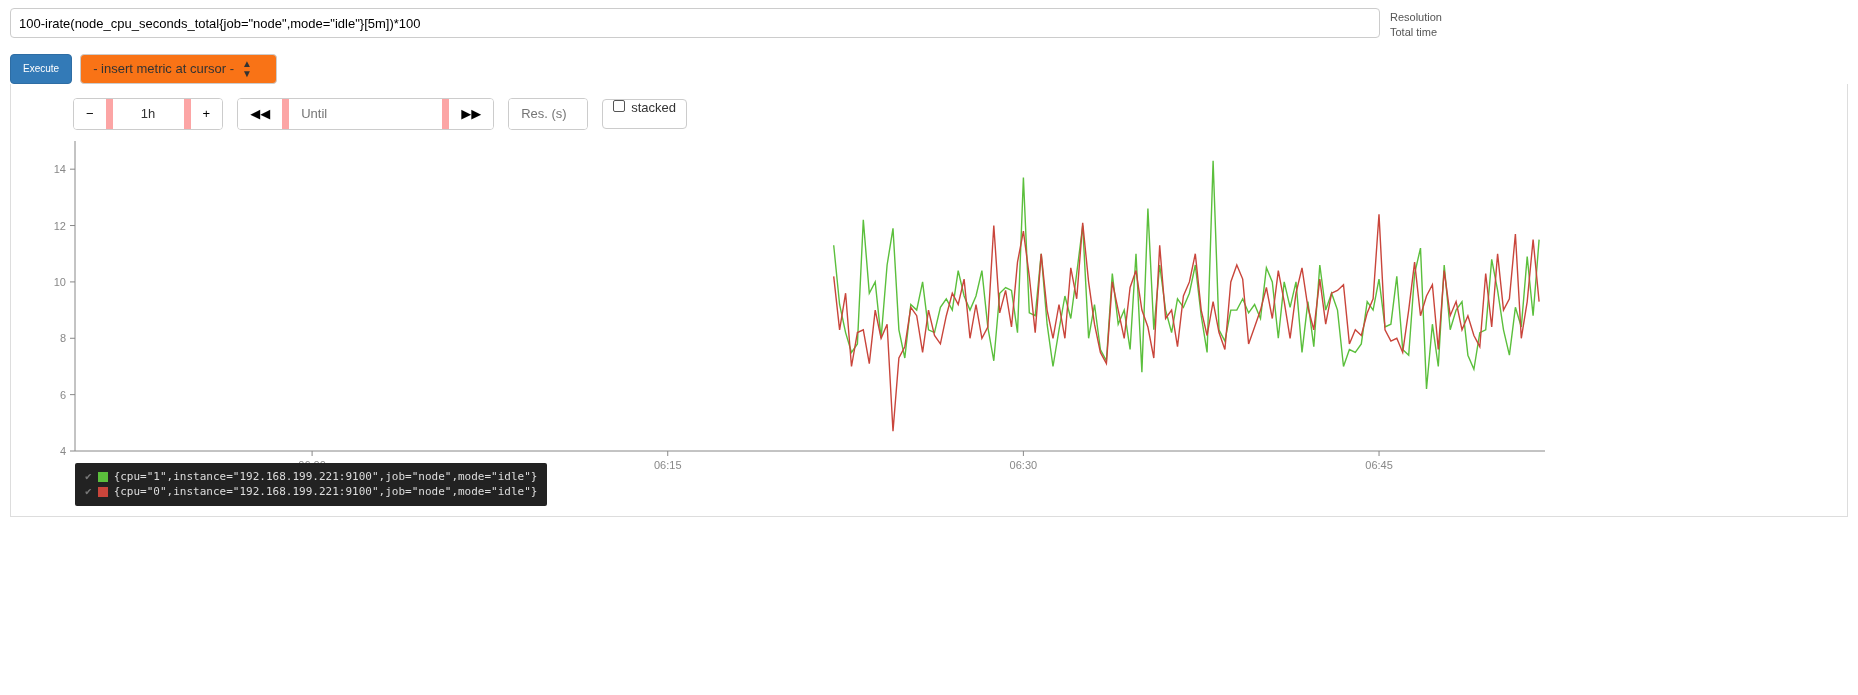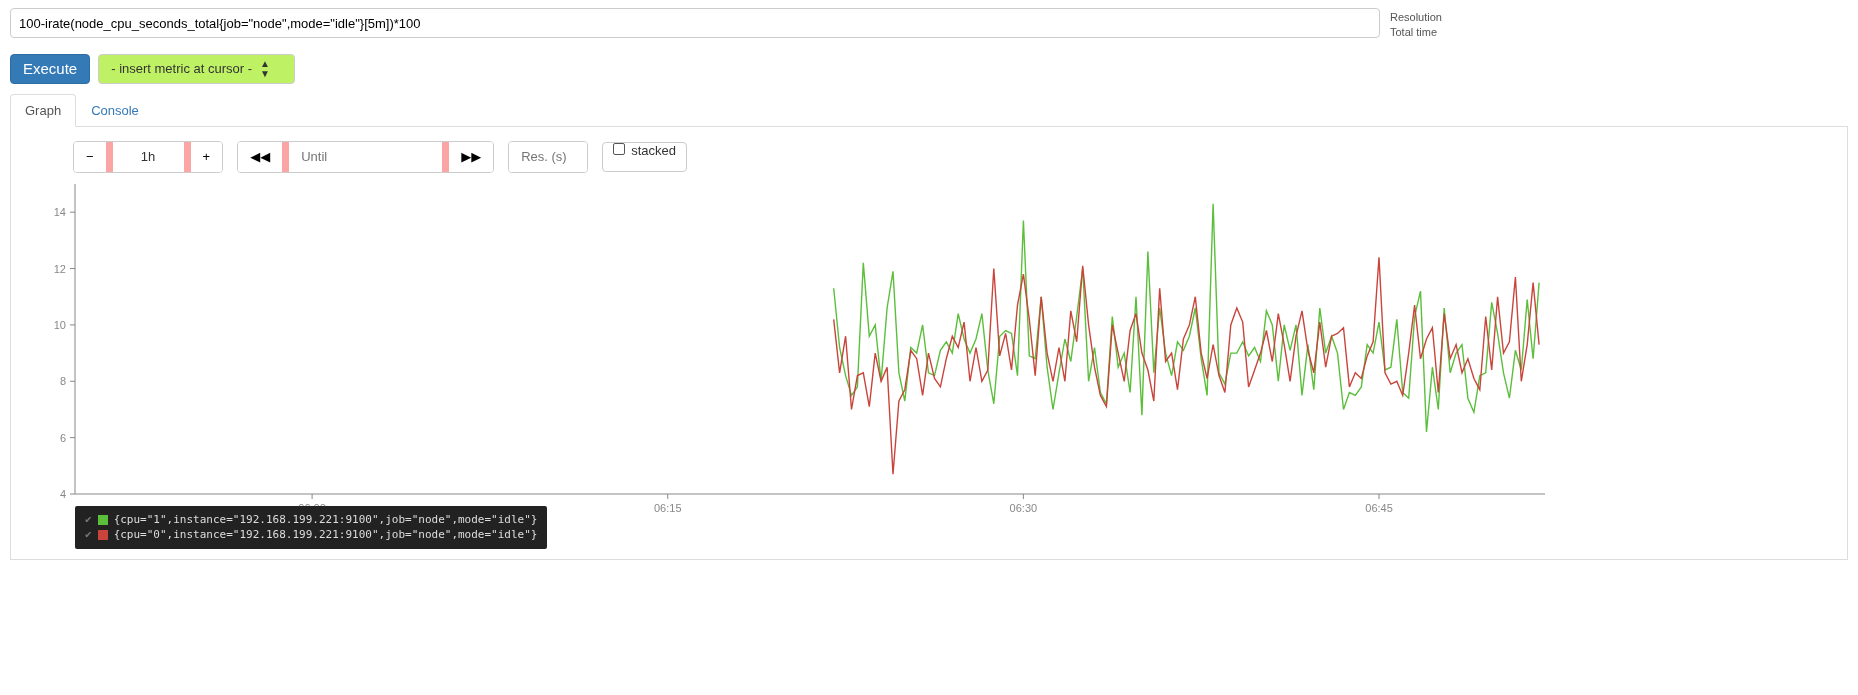--- a/index.html
+++ b/index.html
@@ -2,23 +2,23 @@
 <html><head>
 <meta charset="utf-8">
 <style>
   html,body{margin:0;padding:0;font-family:"Segoe UI",Arial,sans-serif;font-size:13px;color:#333;background:#fff}
   *{box-sizing:border-box}
   .wrap{padding:8px 10px}
   .toprow{display:flex;align-items:flex-start;gap:10px}
   .query-input{flex:0 0 1370px;height:30px;border:1px solid #ccc;border-radius:4px;padding:4px 8px;font-family:inherit;font-size:13px}
   .right-stats{flex:1;font-size:11px;color:#555;text-align:left;line-height:1.35;white-space:nowrap;padding-top:2px}
   .actions{margin-top:14px;display:flex;gap:8px;align-items:center}
-  .btn{display:inline-flex;align-items:center;justify-content:center;border:1px solid #ccc;background:#fff;border-radius:4px;height:30px;padding:0 12px;cursor:pointer;font-size:15px}
+  .btn{display:inline-flex;align-items:center;justify-content:center;border:1px solid #ccc;background:#fff;border-radius:4px;height:30px;padding:0 12px;cursor:pointer;font-size:10px}
   .btn-primary{background:#337ab7;border-color:#2e6da4;color:#fff}
-  .metric-select{height:30px;min-width:180px;padding:0 24px 0 12px;border:1px solid #ccc;border-radius:4px;background:#bef264;cursor:pointer;position:relative;display:inline-flex;align-items:center;gap:8px}
+  .metric-select{height:30px;min-width:180px;padding:0 24px 0 12px;border:1px solid #ccc;border-radius:4px;background:#f97316;cursor:pointer;position:relative;display:inline-flex;align-items:center;gap:8px}
   .updown{font-size:10px;line-height:1}
   .tabs{margin-top:10px;border-bottom:1px solid #ddd;display:flex}
   .tab{padding:8px 14px;cursor:pointer;color:#337ab7;border:1px solid transparent;border-bottom:none;border-top-left-radius:4px;border-top-right-radius:4px;margin-bottom:-1px}
   .tab.active{color:#555;border-color:#ddd;border-bottom:1px solid #fff;background:#fff}
   .panel{border:1px solid #ddd;border-top:none;padding:14px 14px 10px 14px}
   .toolbar{display:flex;gap:14px;align-items:center;margin-left:48px}
   .tb-group{display:flex;border:1px solid #ccc;border-radius:4px;overflow:hidden}
   .tb-btn,.tb-input{height:30px;display:flex;align-items:center;justify-content:center;padding:0 12px;background:#fff;border:none;cursor:pointer;font-size:13px}
   .tb-input{cursor:text}
   .tb-sep{border-left:7px solid #fca5a5}
@@ -45,24 +45,20 @@
   </div>
 
   <div class="actions">
     <button class="btn btn-primary">Execute</button>
     <div class="metric-select">
       <span>- insert metric at cursor -</span>
       <span class="updown">▲<br>▼</span>
     </div>
   </div>
 
-  <div class="tabs">
-    <div class="tab active">Graph</div>
-    <div class="tab">Console</div>
-  </div>
 
   <div class="panel">
     <div class="toolbar">
       <div class="tb-group">
         <button class="tb-btn">−</button>
         <div class="tb-input tb-sep" style="width:78px">1h</div>
         <button class="tb-btn tb-sep">+</button>
       </div>
       <div class="tb-group">
         <button class="tb-btn">◀◀</button>

